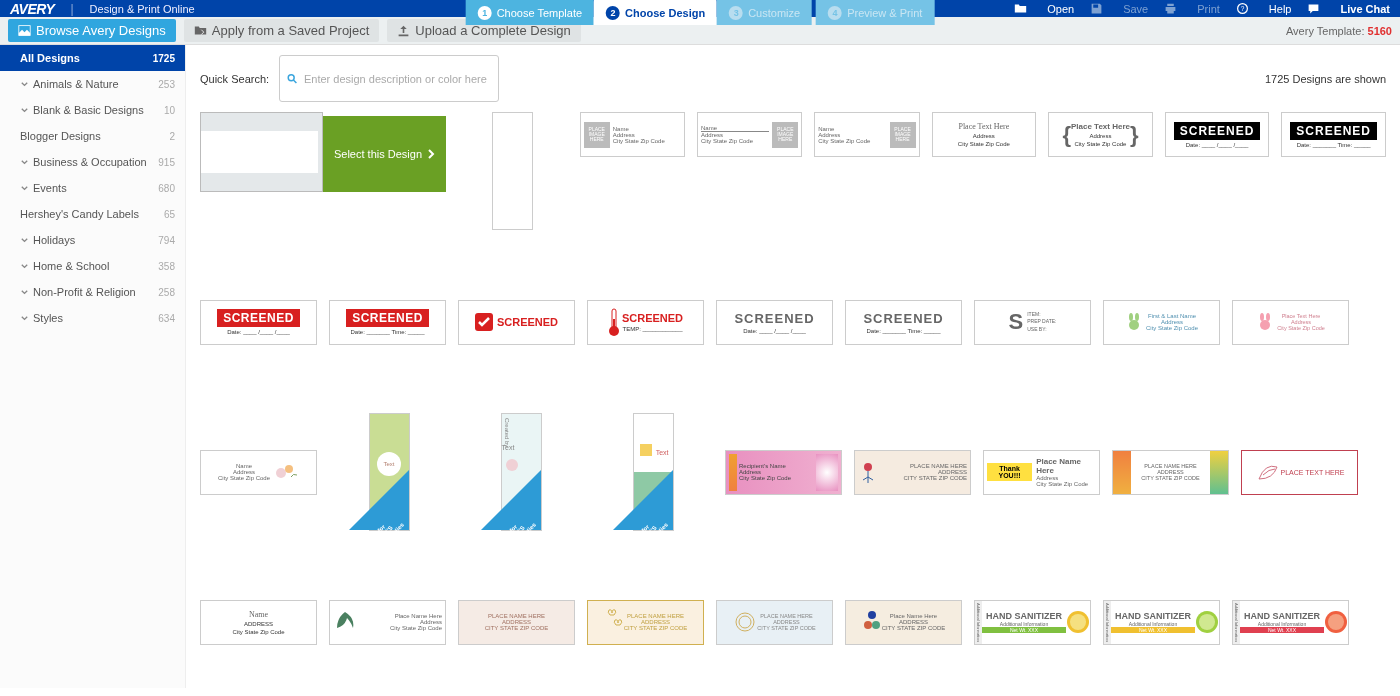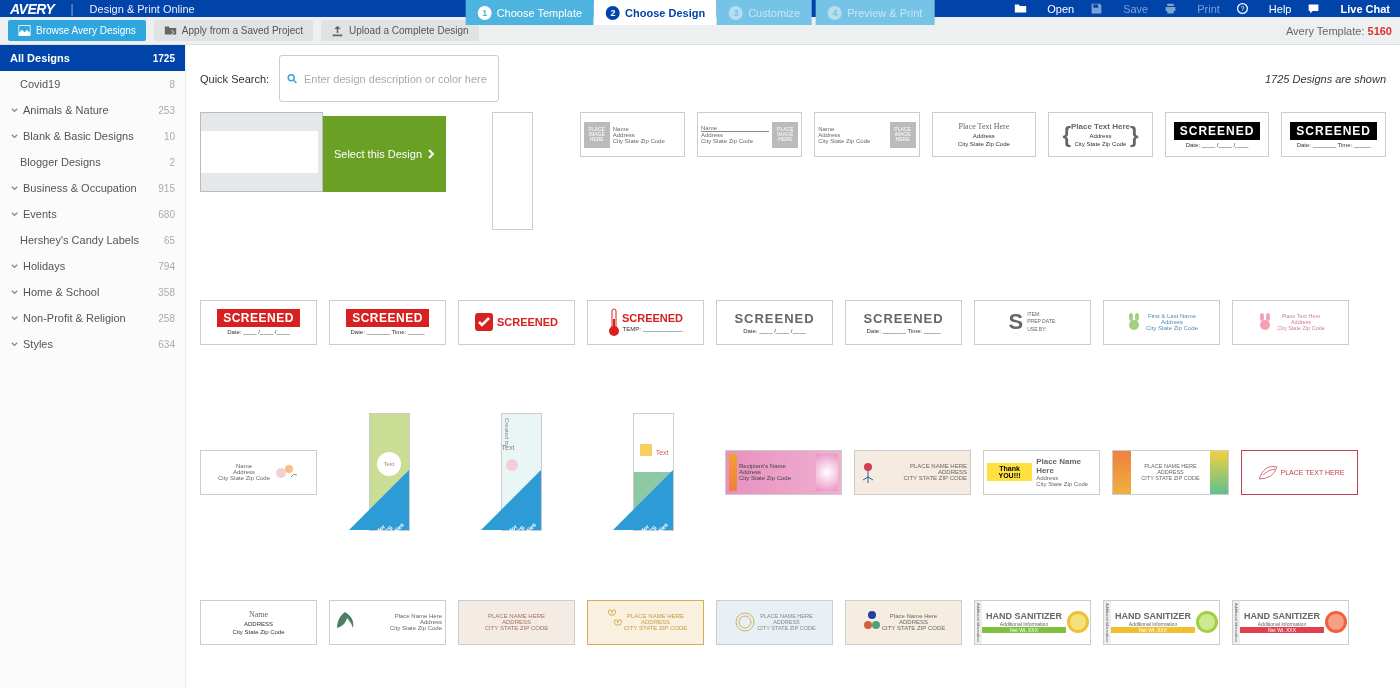--- a/index.html
+++ b/index.html
@@ -22,44 +22,44 @@
 .step-3 .num { background:#b8ddef; color:#75c3e6;}
 .step-4 { background:#75c3e6; color:#c9e6f3; margin-left:4px;}
 .step-4 .num { background:#b8ddef; color:#75c3e6;}
 .topbar-right { margin-left:auto; display:flex; align-items:center; gap:16px; font-size:11px;}
 .topbar-right .item { display:flex; align-items:center; gap:20px; cursor:pointer;}
 .topbar-right .disabled { color:#7da1d2;}
 .icon-sm { width:13px; height:13px; display:inline-block; }
 
 
 .toolbar { height:28px; background:#ecf0f1; border-bottom:1px solid #ddd; display:flex; align-items:center; padding:0 8px; gap:8px;}
-.btn { display:flex; align-items:center; gap:5px; padding:4px 10px; border-radius:2px; font-size:10px; cursor:pointer;}
+.btn { display:flex; align-items:center; gap:5px; padding:4px 10px; border-radius:2px; font-size:13px; cursor:pointer;}
 .btn-primary { background:#30a6df; color:#fff;}
 .btn-grey { background:#dfe3e4; color:#555;}
 .toolbar-right { margin-left:auto; font-size:11px; color:#666;}
 .toolbar-right b { color:#e03030;}
 
 
 .main { display:flex; height:calc(100% - 53px);}
 .sidebar { width:186px; background:#fbfbfb; border-right:1px solid #eee; font-size:11px; color:#555;}
-.side-item { display:flex; align-items:center; justify-content:space-between; padding:7px 10px 7px 10px; cursor:pointer;}
+.side-item { display:flex; align-items:center; justify-content:space-between; padding:7px 10px 7px 20px; cursor:pointer;}
 .side-item.active { background:#0044a9; color:#fff; font-weight:bold;}
 .side-item .count { color:#aaa; font-size:10px;}
 .side-item.active .count { color:#fff;}
 .side-item .label { display:flex; align-items:center; gap:4px;}
 .chev { width:9px; height:9px; display:inline-block;}
 .side-sub { padding-left:20px;}
 
 
 .content { flex:1; display:flex; flex-direction:column; overflow:hidden;}
 .searchbar { display:flex; align-items:center; padding:10px 14px; gap:10px; font-size:11px;}
 .searchbox { display:flex; align-items:center; border:1px solid #ccc; border-radius:3px; padding:16px 6px; width:220px; gap:6px;}
 .searchbox input { border:none; outline:none; font-size:11px; width:100%; color:#333;}
 .searchbox input::placeholder { color:#aaa;}
-.result-count { margin-left:auto; font-size:11px; color:#333;font-style:italic;}
+.result-count { margin-left:auto; font-size:11px; color:#333;}
 
 .grid { flex:1; overflow-y:auto; padding:0 14px 20px;}
 .row { display:flex; gap:12px; align-items:center; margin-bottom:30px; min-height:120px;}
 .row:first-child { align-items:flex-start;}
 .card { border:1px solid #ccc; background:#fff; display:flex; align-items:center; justify-content:center; position:relative; font-size:9px; color:#666; text-align:center; flex-direction:column;}
 .card-wide { width:117px; height:45px;}
 .selected-card { width:123px; height:80px; background:#e4e8ea; border:1px solid #bbb;}
 .selected-inner { background:#fff; width:117px; height:42px; margin-top:18px;}
 .tall-card { width:41px; height:118px; border:1px solid #ccc;}
 .select-btn { background:#6aa024; color:#fff; width:123px; padding:7px 0; font-size:11px; display:flex; align-items:center; justify-content:center; gap:5px; cursor:pointer; margin-top:4px;}
@@ -167,26 +167,20 @@
 
 <div class="main">
 
   <div class="sidebar" id="sidebar">
       <div class="side-item active">
         <span class="label">
           <span>All Designs</span>
         </span>
         <span class="count">1725</span>
       </div>
-      <div class="side-item side-sub">
-        <span class="label">
-          <span>Covid19</span>
-        </span>
-        <span class="count">8</span>
-      </div>
       <div class="side-item">
         <span class="label">
           <svg class="chev" viewBox="0 0 10 10">
             <path d="M2 3l3 3 3-3" fill="none" stroke="#888" stroke-width="1.5"></path>
           </svg>
           <span>Animals &amp; Nature</span>
         </span>
         <span class="count">253</span>
       </div>
       <div class="side-item">

